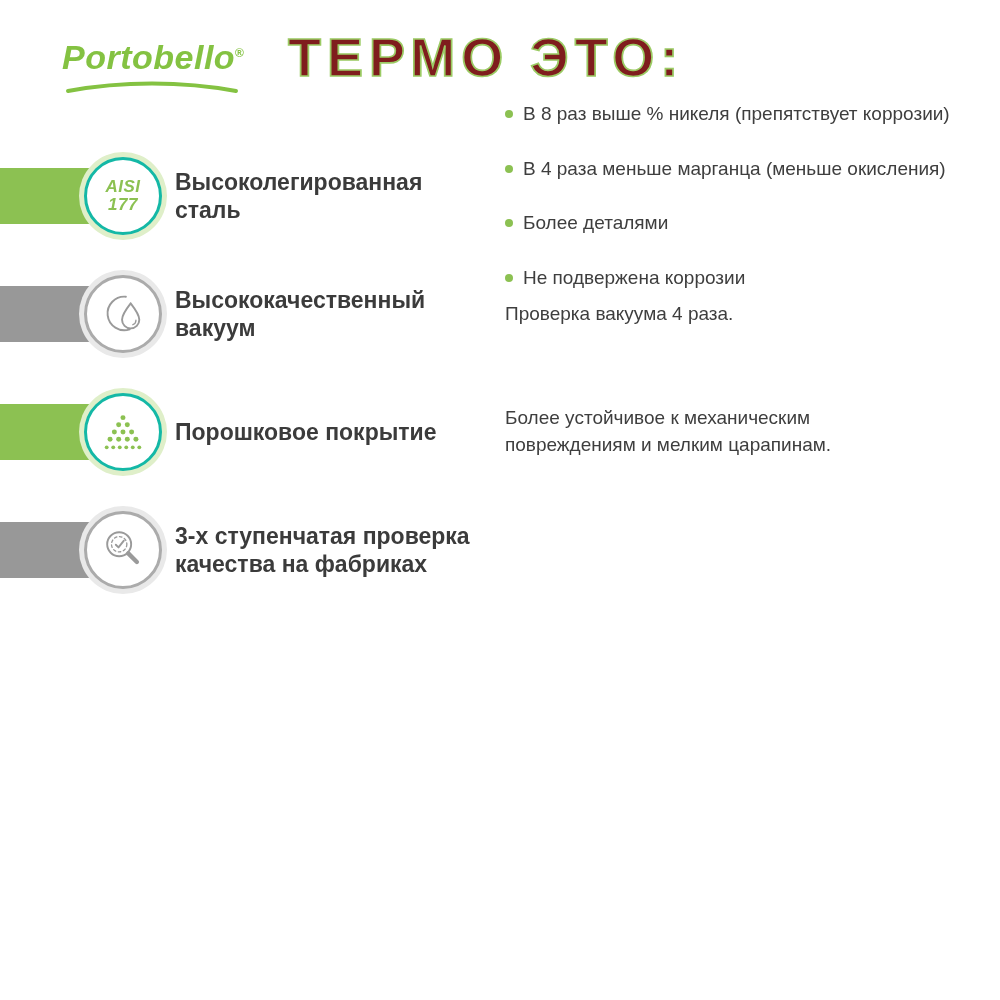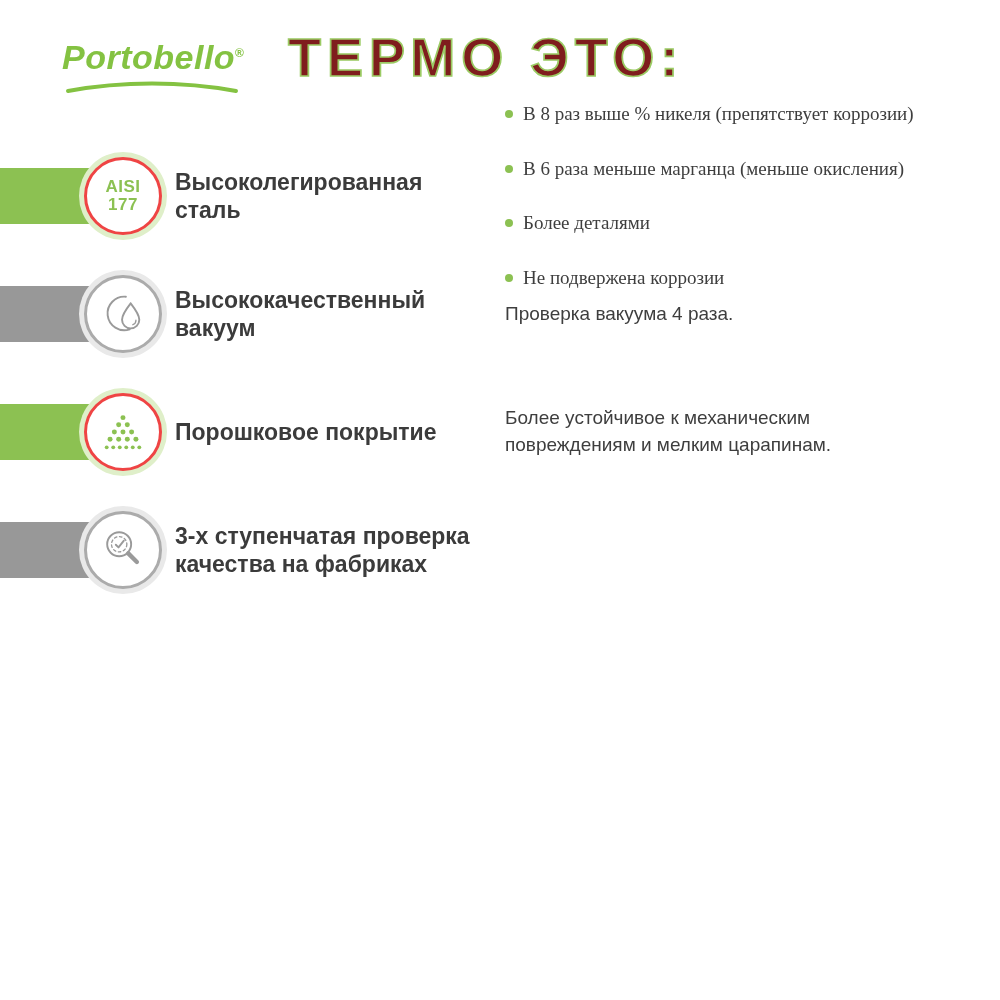--- a/index.html
+++ b/index.html
@@ -22,33 +22,33 @@
   .row{position:relative;height:118px;display:flex;align-items:stretch;}
   .row-left{width:175px;flex:none;position:relative;}
   .bar{position:absolute;left:0;top:50%;transform:translateY(-50%);width:130px;height:56px;}
   .row.green .bar{background:#8cc152;}
   .row.gray  .bar{background:#989898;}
   .circle{
     position:absolute;left:84px;top:50%;transform:translateY(-50%);
     width:72px;height:72px;border-radius:50%;background:#ffffff;
     display:flex;align-items:center;justify-content:center;
   }
-  .row.green .circle{border:3px solid #ef4444;box-shadow:0 0 0 5px #dfefc9;}
+  .row.green .circle{border:3px solid #14b8a6;box-shadow:0 0 0 5px #dfefc9;font-style:italic;}
   .row.gray  .circle{border:3px solid #ababab;box-shadow:0 0 0 5px #e9e9e9;}
   .aisi{color:#8cc152;font-weight:bold;font-size:17px;line-height:1.05;text-align:center;letter-spacing:0.5px;}
   .row-title{
     width:315px;flex:none;display:flex;align-items:center;
     font-weight:bold;font-size:23px;line-height:1.22;color:#3b3b3b;white-space:pre-line;
   }
   .row-desc{
     flex:1;display:flex;align-items:center;padding-left:15px;
     font-size:19px;line-height:1.42;color:#3e3e3e;white-space:pre-line;max-width:480px;
   }
   .bullets{list-style:none;margin:0;padding:0;}
-  .bullets li{display:flex;align-items:flex-start;margin:3px 0;font-size:19px;line-height:22px;color:#3e3e3e;font-family:Liberation Serif, serif;}
+  .bullets li{display:flex;align-items:flex-start;margin:3px 0;font-size:19px;line-height:22px;color:#3e3e3e;}
   .dot{flex:none;width:8px;height:8px;border-radius:50%;background:#8cc152;margin:7px 10px 0 0;}
   svg{display:block;}
 </style>
 </head>
 <body>
 
 <div class="logo">
   <span class="logo-text"><span>Portobello</span><span class="logo-reg">®</span></span>
   <svg class="logo-swoosh" width="176" height="16" viewBox="0 0 176 16">
     <path d="M4 12 C 58 2, 118 2, 172 12" fill="none" stroke="#84c242" stroke-width="4" stroke-linecap="round"></path>
@@ -66,21 +66,21 @@
           <div>AISI</div>
           <div>177</div>
         </div>
       </div>
     </div>
     <div class="row-title">Высоколегированная
 сталь</div>
     <div class="row-desc">
       <ul class="bullets">
         <li><span class="dot"></span><span>В 8 раз выше % никеля (препятствует коррозии)</span></li>
-        <li><span class="dot"></span><span>В 6 раза меньше марганца (меньше окисления)</span></li>
+        <li><span class="dot"></span><span>В 4 раза меньше марганца (меньше окисления)</span></li>
         <li><span class="dot"></span><span>Более деталями</span></li>
         <li><span class="dot"></span><span>Не подвержена коррозии</span></li>
       </ul>
     </div>
   </div>
 
   <div class="row gray">
     <div class="row-left">
       <div class="bar"></div>
       <div class="circle">

